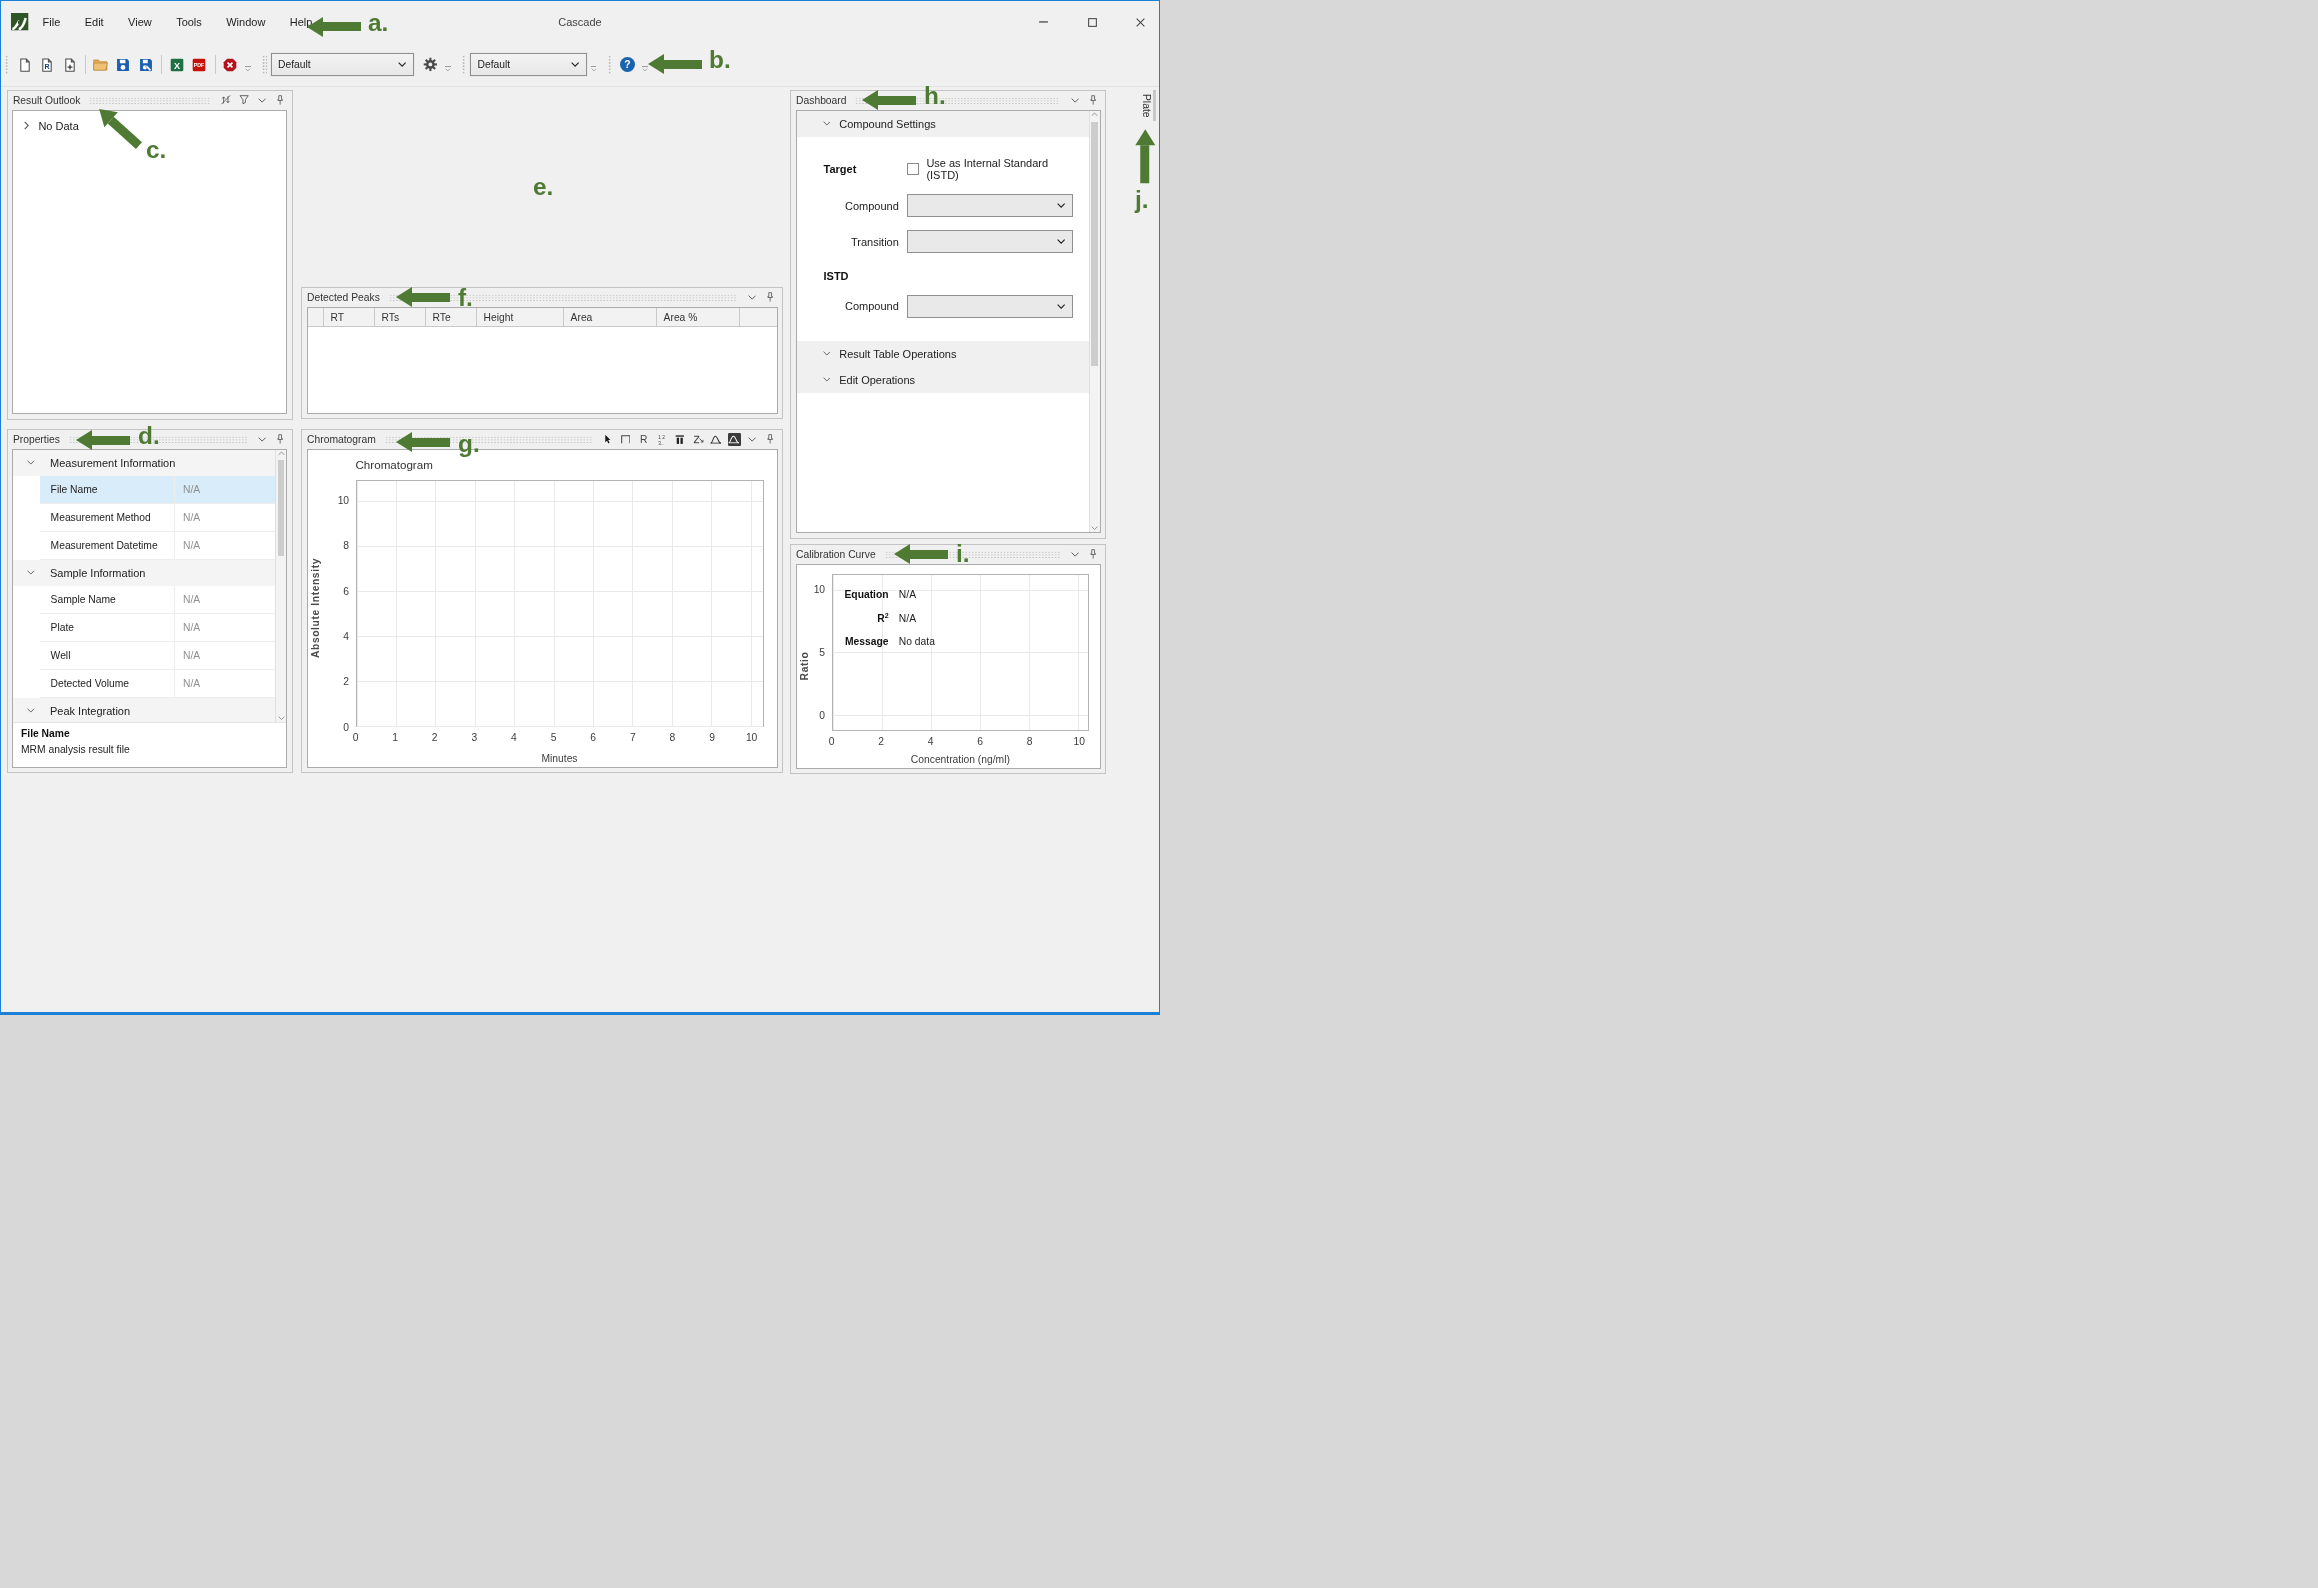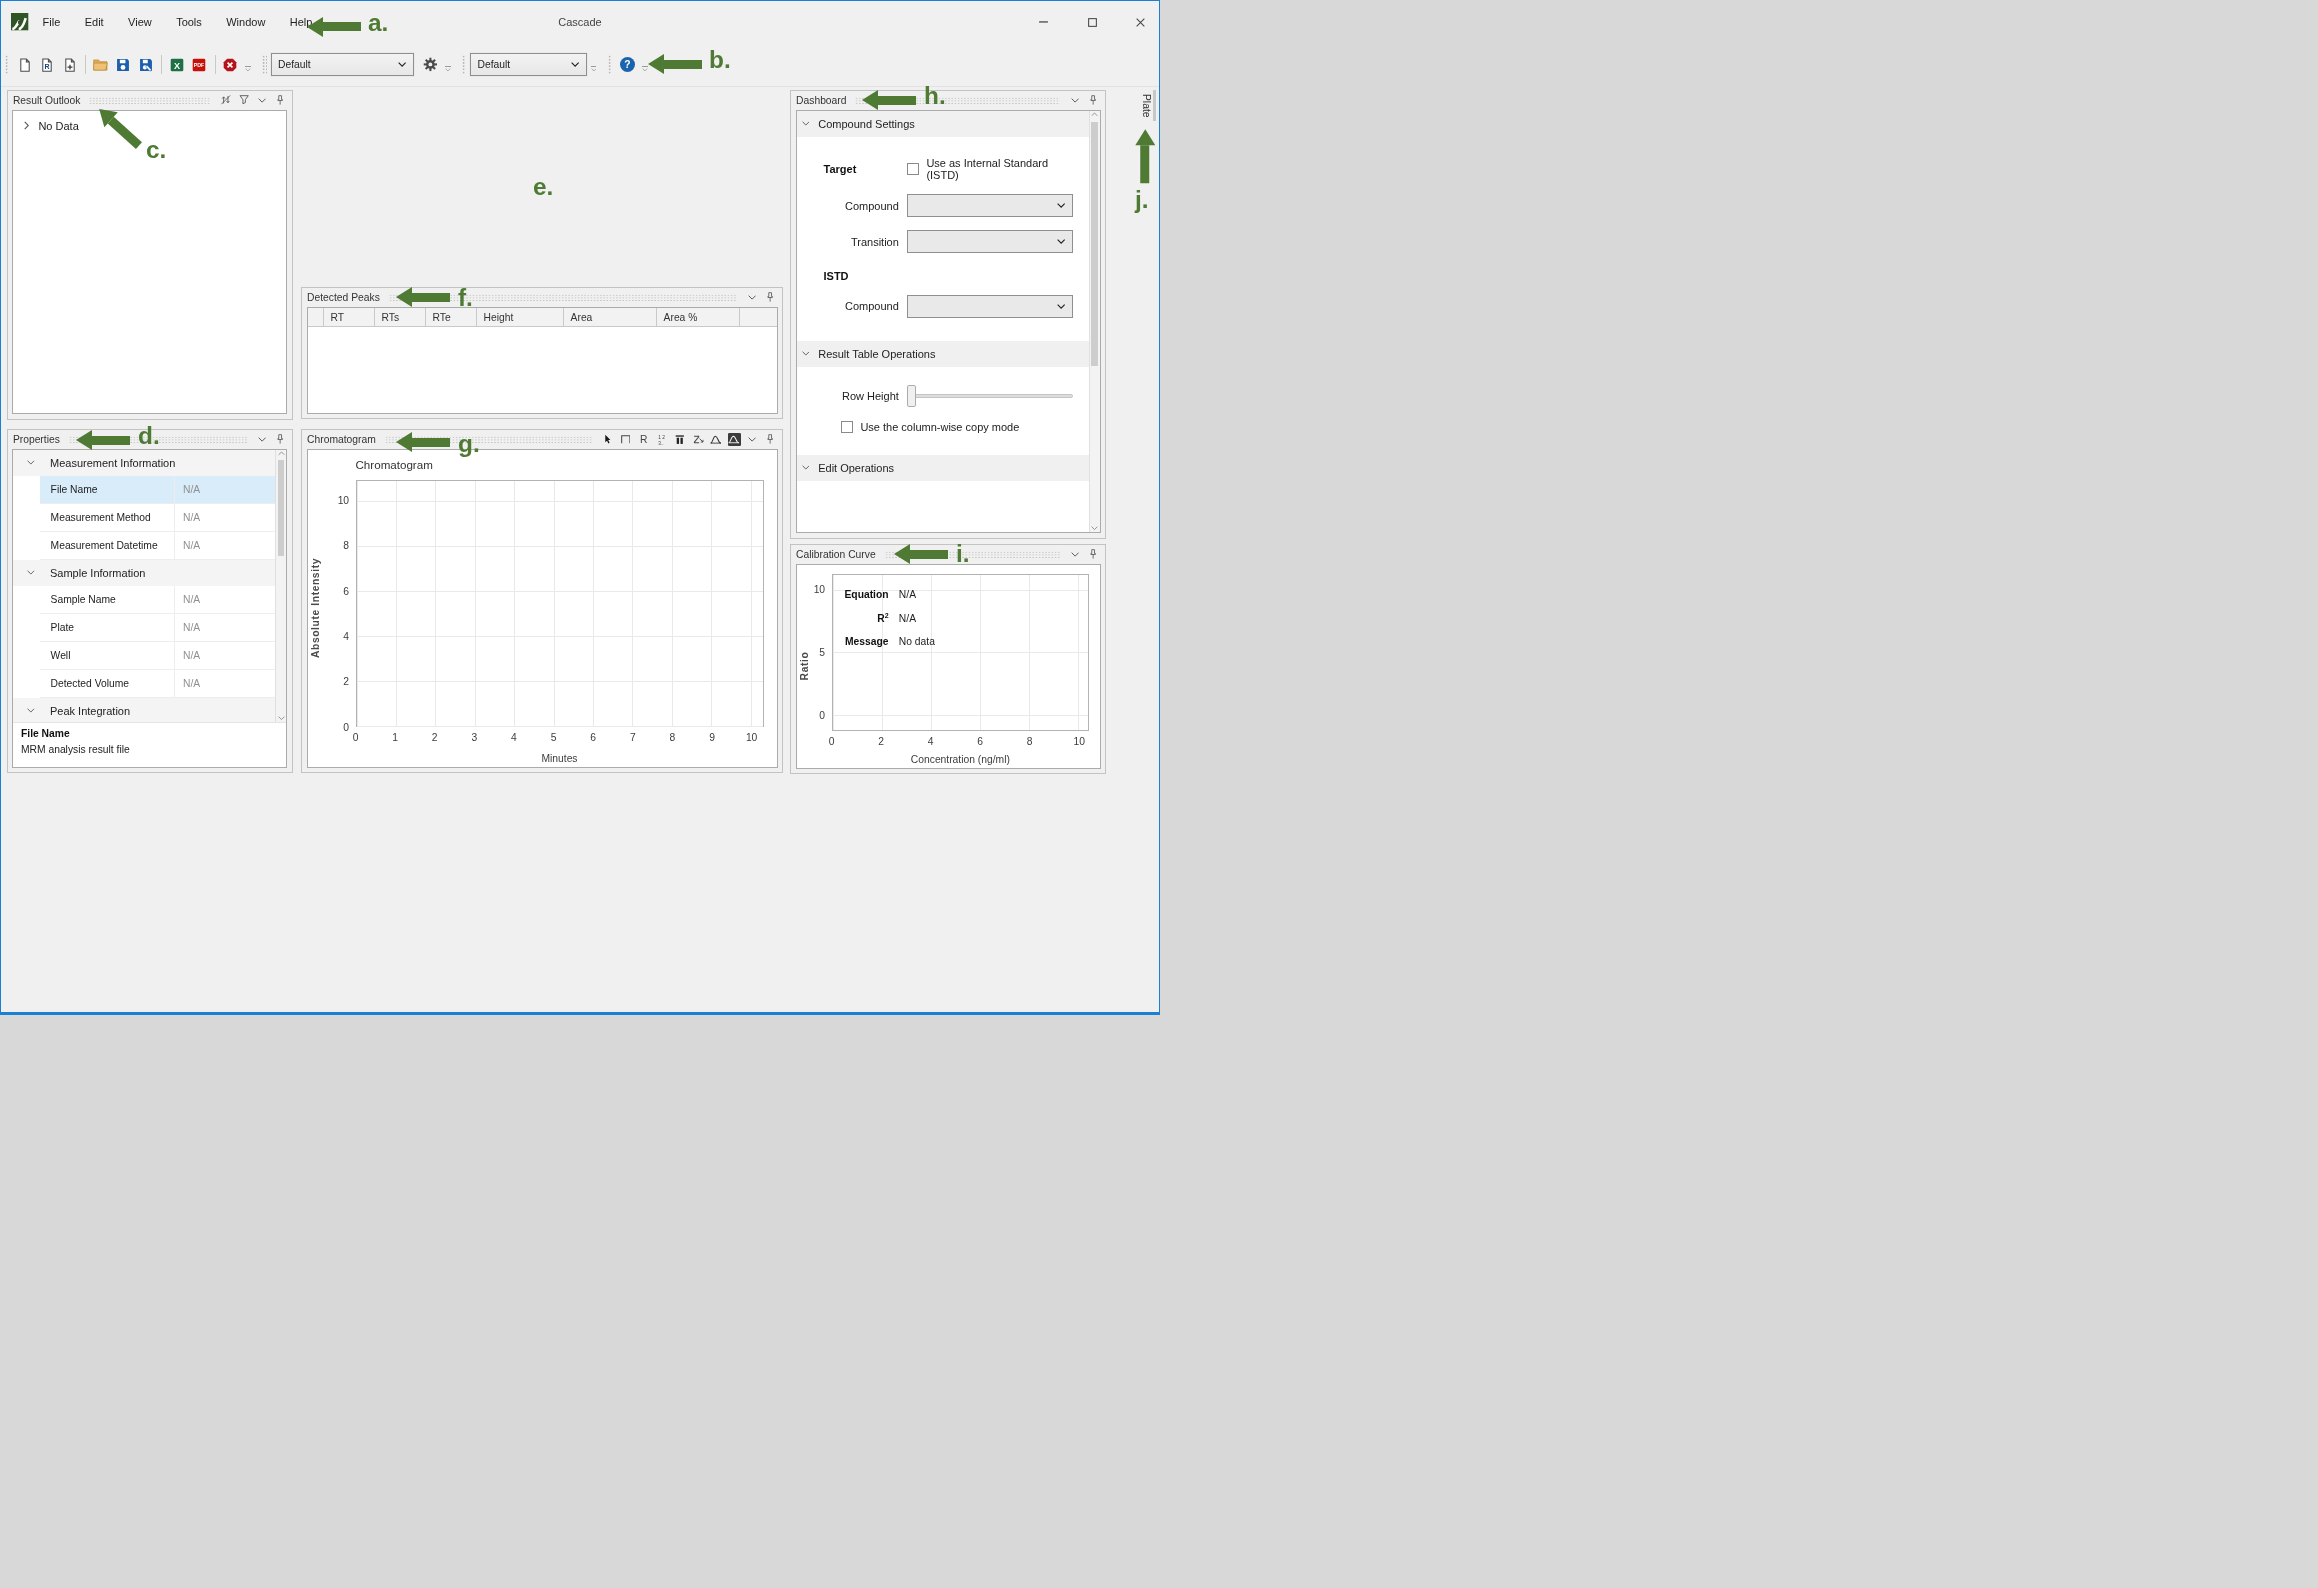--- a/index.html
+++ b/index.html
@@ -66,21 +66,21 @@
   .xt{position:absolute;transform:translateX(-50%);font-size:10.3px;color:#3c3c3c;}
   .xlab{position:absolute;left:var(--l);right:var(--r);bottom:2.6px;text-align:center;font-size:10.3px;color:#3c3c3c;}
   .ylab{position:absolute;left:2.6px;top:50%;transform:translateY(-50%) rotate(180deg);writing-mode:vertical-rl;font-size:10.3px;font-weight:600;color:#4a4a4a;letter-spacing:0.6px;}
   .ptitle{position:absolute;left:var(--l);top:7.7px;font-size:11.6px;color:#333;}
   .cc-overlay{position:absolute;left:calc(var(--l) + 13px);top:calc(var(--t) + 15.4px);display:grid;grid-template-columns:auto auto;column-gap:10.3px;row-gap:11.6px;font-size:10.3px;align-items:baseline;}
   .cc-overlay .k{font-weight:bold;color:#111;text-align:right;}
   .cc-overlay .v{color:#222;}
   
   .dash-scroll{position:absolute;inset:0;display:flex;}
   .dash-content{flex:1;overflow:hidden;background:#fff;}
-  .dsec{display:flex;align-items:center;height:26px;background:#f0f0f0;padding-left:5px;gap:9px;font-size:11px;color:#222;}
+  .dsec{display:flex;align-items:center;height:26px;background:#f0f0f0;padding-left:26px;gap:9px;font-size:11px;color:#222;}
   .dgroup{padding:3.9px 9px 6.4px 0;}
   .frow{display:flex;align-items:center;margin:13px 6.4px 13px 0;}
   .glabel{width:110px;padding-left:27px;font-size:11px;font-weight:bold;color:#111;flex:0 0 auto;}
   .flabel{width:110px;text-align:right;padding-right:7.7px;font-size:11px;color:#222;flex:0 0 auto;}
   .fcombo{flex:1;height:23px;background:#e9e9e9;border:0.6px solid #8f8f8f;display:flex;align-items:center;justify-content:flex-end;padding:0 6.4px;}
   .cb{width:12.2px;height:12.2px;background:#fff;border:0.6px solid #8a8a8a;flex:0 0 auto;}
   .cblbl{margin-left:7.7px;font-size:11px;color:#222;}
   .slider{flex:1;height:23px;position:relative;display:flex;align-items:center;}
   .slider .track{width:100%;height:3.9px;background:#ddd;border:0.6px solid #c4c4c4;border-radius:1.9px;}
   .slider .sthumb{position:absolute;left:0;top:0.6px;width:9px;height:22px;background:#f0f0f0;border:0.6px solid #ababab;border-radius:1.9px;}
@@ -598,33 +598,20 @@
                     </svg>
                 </div>
               </div>
             </div>
             <div class="dsec">
               <svg width="7.7" height="5.1" viewBox="0 0 13 8">
                   <path d="M1 1l5.5 5.5L12 1" fill="none" stroke="#555" stroke-width="1.5"></path>
                 </svg>
               <span>Result Table Operations</span>
             </div>
-            <div class="dgroup">
-              <div class="frow" style="margin-top:14px;">
-                <span class="flabel">Row Height</span>
-                <div class="slider">
-                  <div class="track"></div>
-                  <div class="sthumb"></div>
-                </div>
-              </div>
-              <div class="frow" style="margin-left:44px;margin-bottom:15.4px;">
-                <span class="cb"></span>
-                <span class="cblbl">Use the column-wise copy mode</span>
-              </div>
-            </div>
             <div class="dsec">
               <svg width="7.7" height="5.1" viewBox="0 0 13 8">
                   <path d="M1 1l5.5 5.5L12 1" fill="none" stroke="#555" stroke-width="1.5"></path>
                 </svg>
               <span>Edit Operations</span>
             </div>
           </div>
           <div class="vscroll">
             <div class="sc-top">
                 <svg width="7" height="4.5" viewBox="0 0 11 7">

